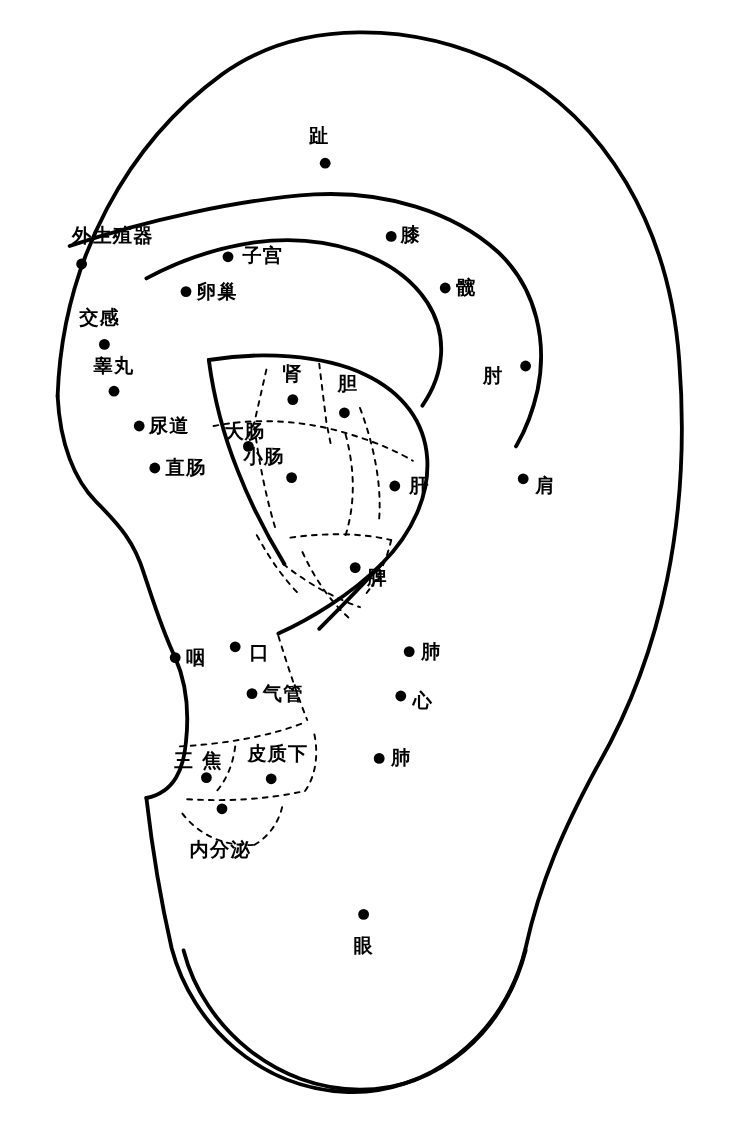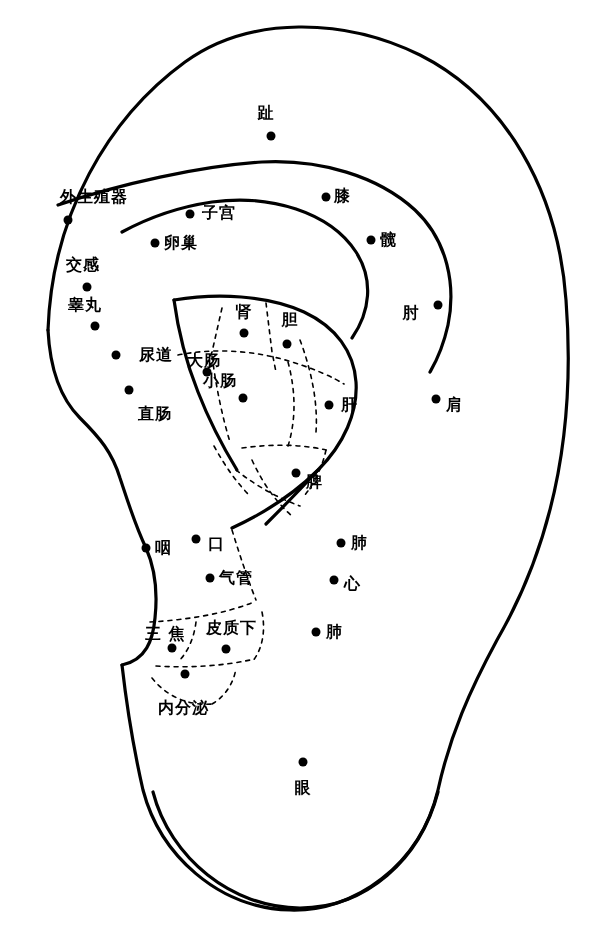--- a/index.html
+++ b/index.html
@@ -150,27 +150,27 @@
       <div class="acu-label lbl-left" style="left: 380px; top: 240px;">髋</div>
       <div class="acu-point" style="left: 87px; top: 287px; background: rgb(0, 0, 0);"></div>
       <div class="acu-label lbl-left" style="left: 66px; top: 265px;">交感</div>
       <div class="acu-point" style="left: 244px; top: 333px; background: rgb(0, 0, 0);"></div>
       <div class="acu-label lbl-center" style="left: 244px; top: 312px;">肾</div>
       <div class="acu-point" style="left: 287px; top: 344px; background: rgb(0, 0, 0);"></div>
       <div class="acu-label lbl-center" style="left: 290px; top: 320px;">胆</div>
       <div class="acu-point" style="left: 438px; top: 305px; background: rgb(0, 0, 0);"></div>
       <div class="acu-label lbl-center" style="left: 411px; top: 313px;">肘</div>
       <div class="acu-point" style="left: 95px; top: 326px; background: rgb(0, 0, 0);"></div>
-      <div class="acu-label lbl-left" style="left: 68px; top: 305px;">睾丸</div>
+      <div class="acu-label lbl-left" style="left: 78px; top: 305px;">睾丸</div>
       <div class="acu-point" style="left: 116px; top: 355px; background: rgb(0, 0, 0);"></div>
-      <div class="acu-label lbl-left" style="left: 139px; top: 355px;">尿道</div>
+      <div class="acu-label lbl-left" style="left: 124px; top: 355px;">尿道</div>
       <div class="acu-point" style="left: 207px; top: 372px; background: rgb(0, 0, 0);"></div>
       <div class="acu-label lbl-left" style="left: 187px; top: 361px; font-family: Liberation Serif, serif;">大肠</div>
       <div class="acu-point" style="left: 129px; top: 390px; background: rgb(0, 0, 0);"></div>
-      <div class="acu-label lbl-left" style="left: 138px; top: 390px; margin-top: 24px;">直肠</div>
+      <div class="acu-label lbl-left" style="left: 138px; top: 390px;">直肠</div>
       <div class="acu-point" style="left: 243px; top: 398px; background: rgb(0, 0, 0);"></div>
       <div class="acu-label lbl-center" style="left: 220px; top: 381px;">小肠</div>
       <div class="acu-point" style="left: 329px; top: 405px; background: rgb(0, 0, 0);"></div>
       <div class="acu-label lbl-left" style="left: 341px; top: 405px;">肝</div>
       <div class="acu-point" style="left: 436px; top: 399px; background: rgb(0, 0, 0);"></div>
       <div class="acu-label lbl-left" style="left: 446px; top: 405px;">肩</div>
       <div class="acu-point" style="left: 296px; top: 473px; background: rgb(0, 0, 0);"></div>
       <div class="acu-label lbl-left" style="left: 306px; top: 482px;">脾</div>
       <div class="acu-point" style="left: 146px; top: 548px; background: rgb(0, 0, 0);"></div>
       <div class="acu-label lbl-left" style="left: 155px; top: 548px;">咽</div>

